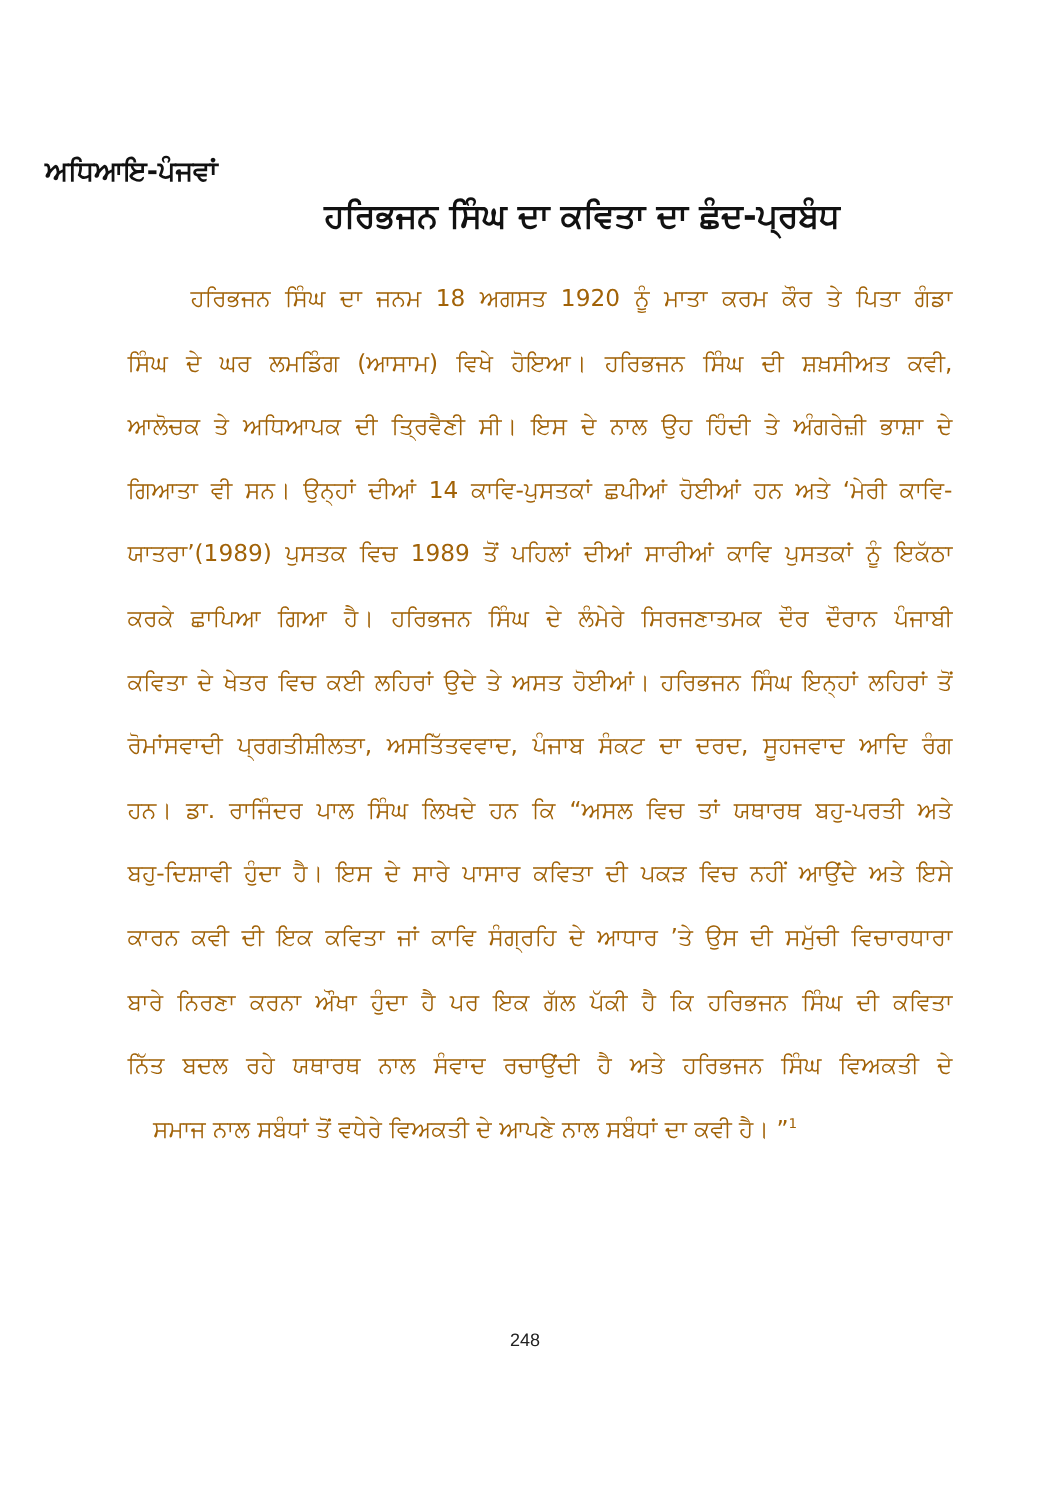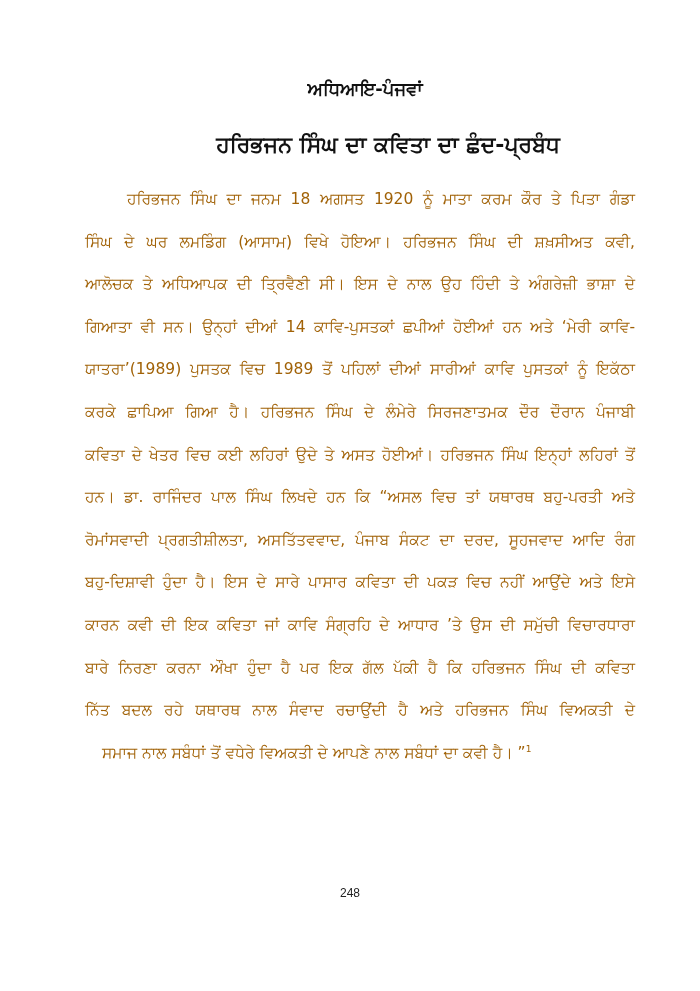--- a/index.html
+++ b/index.html
@@ -17,24 +17,24 @@
     }
     .page {
       position: absolute;
       left: 0; top: 0;
       width: 700px;
       height: 991px;
       background: #ffffff;
     }
     .chapter-label {
       position: absolute;
-      top: 78px;
+      top: 104px;
       left: 0;
       width: 700px;
-      text-align: center;
+      text-align: left;
       padding-left: 30px;
       box-sizing: border-box;
       font-size: 18px;
       font-weight: bold;
       color: #111;
     }
     .chapter-title {
       position: absolute;
       top: 132px;
       left: 0;
@@ -90,22 +90,22 @@
   <div class="chapter-title">ਹਰਿਭਜਨ ਸਿੰਘ ਦਾ ਕਵਿਤਾ ਦਾ ਛੰਦ-ਪ੍ਰਬੰਧ</div>
 
   <div class="body-text">
     <span class="line first">ਹਰਿਭਜਨ ਸਿੰਘ ਦਾ ਜਨਮ 18 ਅਗਸਤ 1920 ਨੂੰ ਮਾਤਾ ਕਰਮ ਕੌਰ ਤੇ ਪਿਤਾ ਗੰਡਾ</span>
     <span class="line">ਸਿੰਘ ਦੇ ਘਰ ਲਮਡਿੰਗ (ਆਸਾਮ) ਵਿਖੇ ਹੋਇਆ। ਹਰਿਭਜਨ ਸਿੰਘ ਦੀ ਸ਼ਖ਼ਸੀਅਤ ਕਵੀ,</span>
     <span class="line">ਆਲੋਚਕ ਤੇ ਅਧਿਆਪਕ ਦੀ ਤ੍ਰਿਵੈਣੀ ਸੀ। ਇਸ ਦੇ ਨਾਲ ਉਹ ਹਿੰਦੀ ਤੇ ਅੰਗਰੇਜ਼ੀ ਭਾਸ਼ਾ ਦੇ</span>
     <span class="line">ਗਿਆਤਾ ਵੀ ਸਨ। ਉਨ੍ਹਾਂ ਦੀਆਂ 14 ਕਾਵਿ-ਪੁਸਤਕਾਂ ਛਪੀਆਂ ਹੋਈਆਂ ਹਨ ਅਤੇ ‘ਮੇਰੀ ਕਾਵਿ-</span>
     <span class="line">ਯਾਤਰਾ’(1989) ਪੁਸਤਕ ਵਿਚ 1989 ਤੋਂ ਪਹਿਲਾਂ ਦੀਆਂ ਸਾਰੀਆਂ ਕਾਵਿ ਪੁਸਤਕਾਂ ਨੂੰ ਇਕੱਠਾ</span>
     <span class="line">ਕਰਕੇ ਛਾਪਿਆ ਗਿਆ ਹੈ। ਹਰਿਭਜਨ ਸਿੰਘ ਦੇ ਲੰਮੇਰੇ ਸਿਰਜਣਾਤਮਕ ਦੌਰ ਦੌਰਾਨ ਪੰਜਾਬੀ</span>
     <span class="line">ਕਵਿਤਾ ਦੇ ਖੇਤਰ ਵਿਚ ਕਈ ਲਹਿਰਾਂ ਉਦੇ ਤੇ ਅਸਤ ਹੋਈਆਂ। ਹਰਿਭਜਨ ਸਿੰਘ ਇਨ੍ਹਾਂ ਲਹਿਰਾਂ ਤੋਂ</span>
+    <span class="line">ਰੋਮਾਂਸਵਾਦੀ ਪ੍ਰਗਤੀਸ਼ੀਲਤਾ, ਅਸਤਿੱਤਵਵਾਦ, ਪੰਜਾਬ ਸੰਕਟ ਦਾ ਦਰਦ, ਸੂਹਜਵਾਦ ਆਦਿ ਰੰਗ</span>
     <span class="line">ਹਨ। ਡਾ. ਰਾਜਿੰਦਰ ਪਾਲ ਸਿੰਘ ਲਿਖਦੇ ਹਨ ਕਿ “ਅਸਲ ਵਿਚ ਤਾਂ ਯਥਾਰਥ ਬਹੁ-ਪਰਤੀ ਅਤੇ</span>
-    <span class="line">ਰੋਮਾਂਸਵਾਦੀ ਪ੍ਰਗਤੀਸ਼ੀਲਤਾ, ਅਸਤਿੱਤਵਵਾਦ, ਪੰਜਾਬ ਸੰਕਟ ਦਾ ਦਰਦ, ਸੂਹਜਵਾਦ ਆਦਿ ਰੰਗ</span>
     <span class="line">ਬਹੁ-ਦਿਸ਼ਾਵੀ ਹੁੰਦਾ ਹੈ। ਇਸ ਦੇ ਸਾਰੇ ਪਾਸਾਰ ਕਵਿਤਾ ਦੀ ਪਕੜ ਵਿਚ ਨਹੀਂ ਆਉਂਦੇ ਅਤੇ ਇਸੇ</span>
     <span class="line">ਕਾਰਨ ਕਵੀ ਦੀ ਇਕ ਕਵਿਤਾ ਜਾਂ ਕਾਵਿ ਸੰਗ੍ਰਹਿ ਦੇ ਆਧਾਰ ’ਤੇ ਉਸ ਦੀ ਸਮੁੱਚੀ ਵਿਚਾਰਧਾਰਾ</span>
     <span class="line">ਬਾਰੇ ਨਿਰਣਾ ਕਰਨਾ ਔਖਾ ਹੁੰਦਾ ਹੈ ਪਰ ਇਕ ਗੱਲ ਪੱਕੀ ਹੈ ਕਿ ਹਰਿਭਜਨ ਸਿੰਘ ਦੀ ਕਵਿਤਾ</span>
     <span class="line">ਨਿੱਤ ਬਦਲ ਰਹੇ ਯਥਾਰਥ ਨਾਲ ਸੰਵਾਦ ਰਚਾਉਂਦੀ ਹੈ ਅਤੇ ਹਰਿਭਜਨ ਸਿੰਘ ਵਿਅਕਤੀ ਦੇ</span>
     <span class="line last"><span>ਸਮਾਜ ਨਾਲ ਸਬੰਧਾਂ ਤੋਂ ਵਧੇਰੇ ਵਿਅਕਤੀ ਦੇ ਆਪਣੇ ਨਾਲ ਸਬੰਧਾਂ ਦਾ ਕਵੀ ਹੈ। ”</span><sup class="fn">1</sup></span>
   </div>
 
   <div class="page-number">248</div>
 </div>
 

